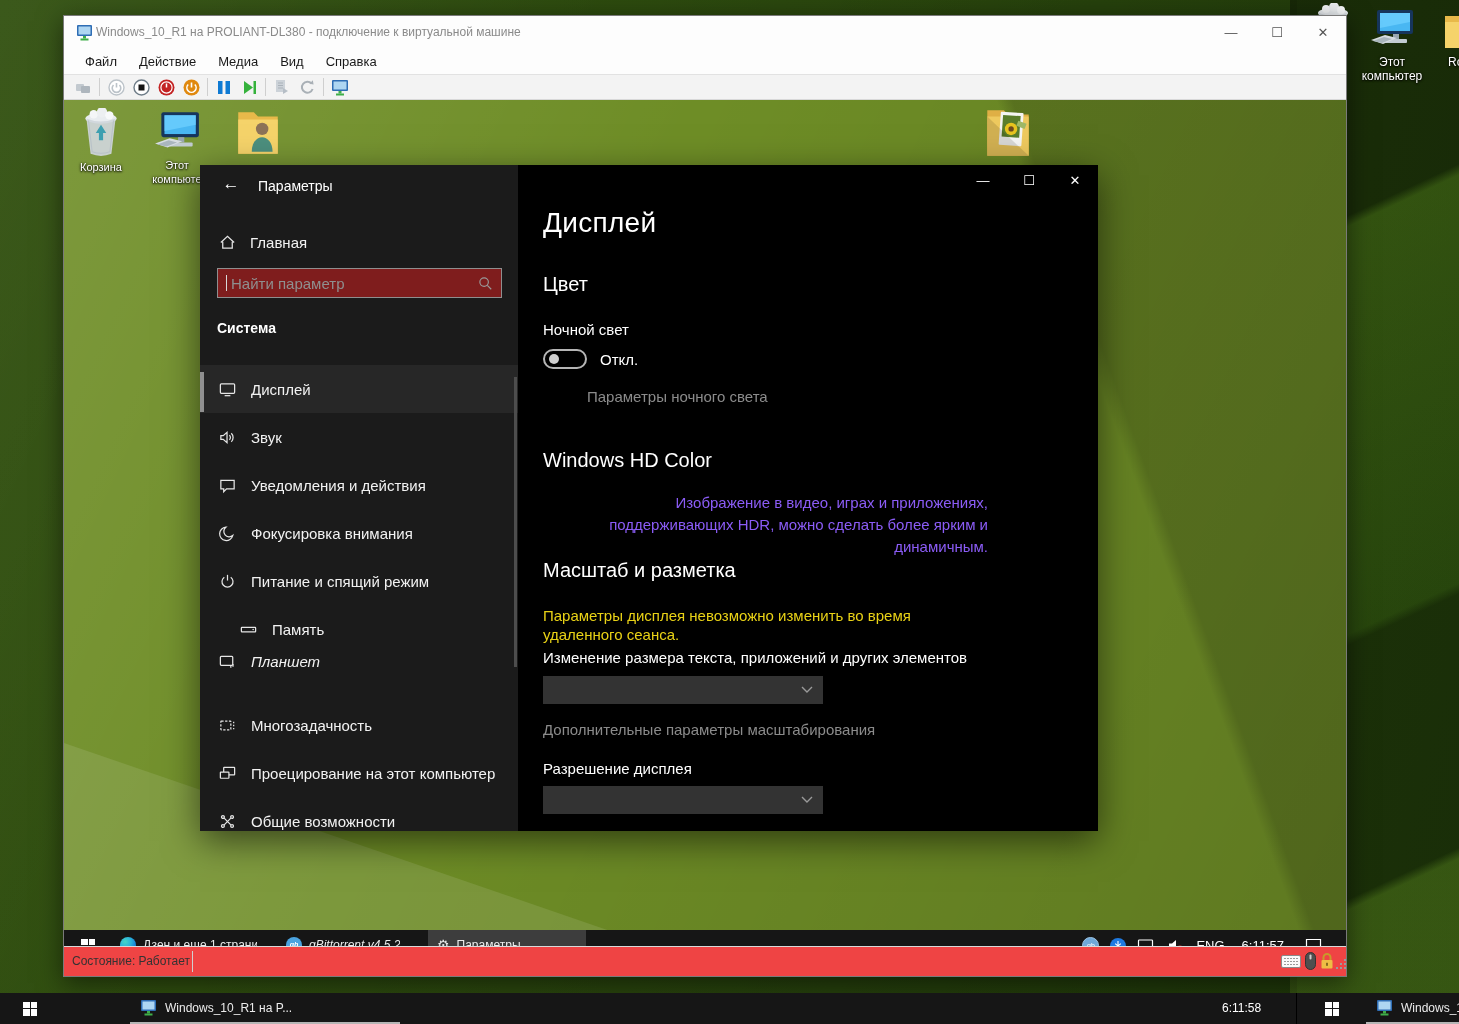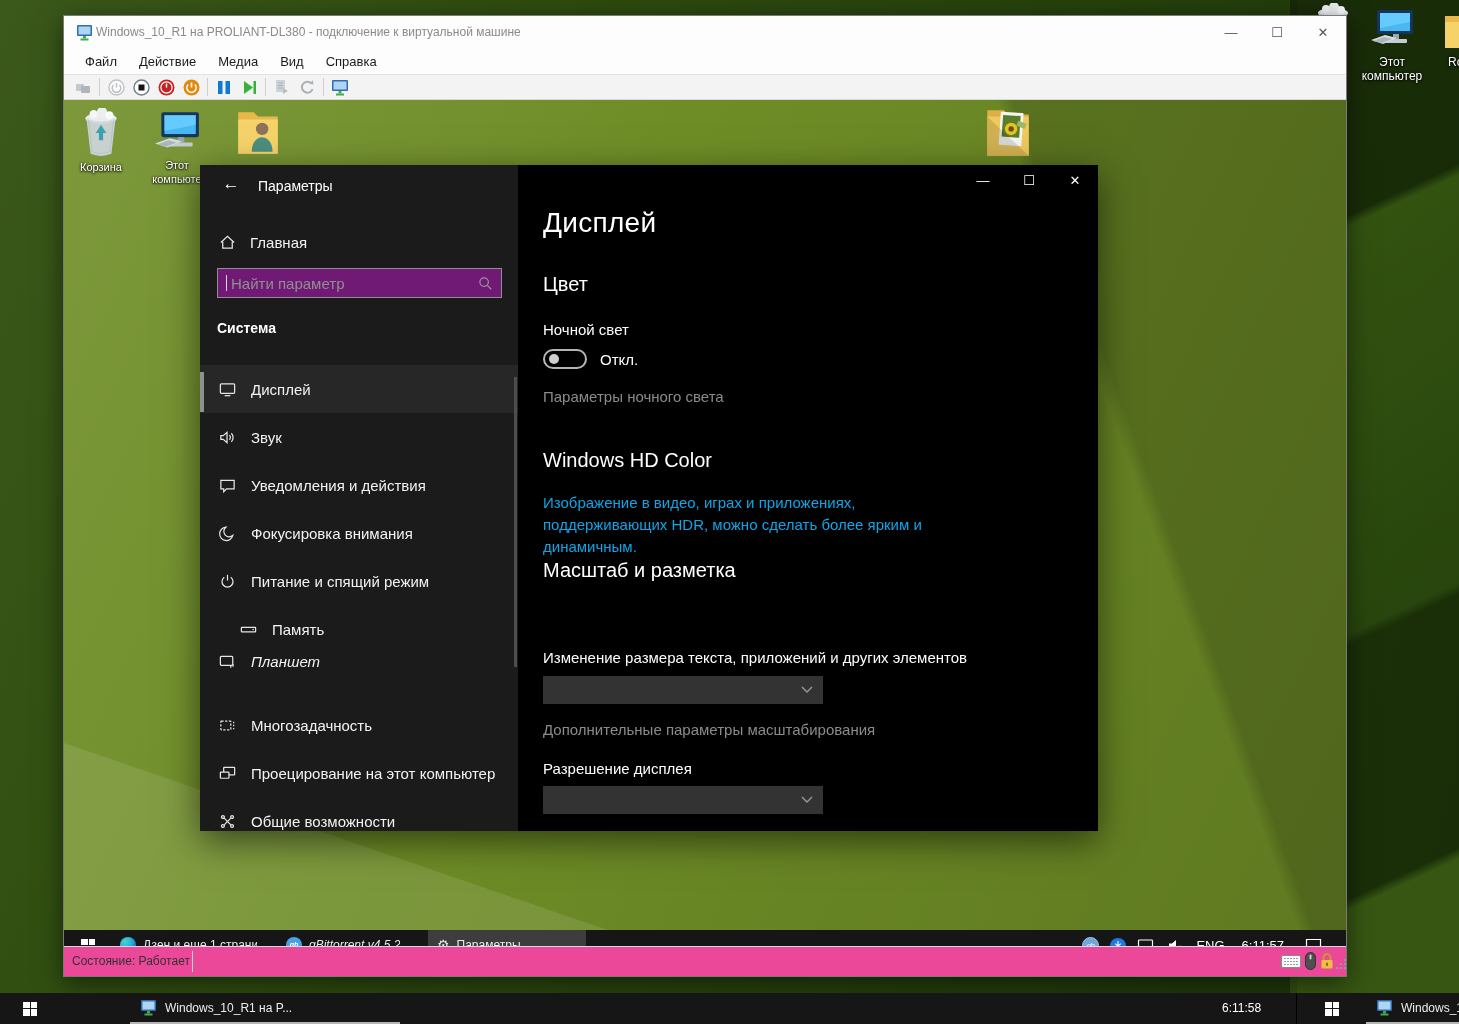--- a/index.html
+++ b/index.html
@@ -29,21 +29,21 @@
   .vm-toolbar { left:0; top:58px; width:100%; height:26px; background:#f3f3f3; border-top:1px solid #e2e2e2; border-bottom:1px solid #d8d8d8; display:flex; align-items:center; padding-left:10px; gap:7px; }
   .tb-sep { width:1px; height:18px; background:#cfcfcf; }
   .tb-ic { width:18px; height:18px; display:flex; align-items:center; justify-content:center; }
   .vm-screen { left:0; top:84px; width:1282px; height:846px; background:#6e8d26; overflow:hidden; }
   .g-sw1 { left:0; top:0; width:100%; height:100%;
     background:linear-gradient(115deg, rgba(255,255,255,.10) 0%, rgba(255,255,255,0) 38%, rgba(0,0,0,.14) 100%); }
   .g-sw2 { left:0; top:0; width:100%; height:100%;
     background:linear-gradient(70deg, rgba(0,0,0,0) 78%, rgba(0,0,0,.16) 79%); }
   .g-sw3 { left:0; bottom:0; width:100%; height:100%;
     clip-path:polygon(0 76%, 46% 100%, 0 100%); background:rgba(255,255,255,.10); }
-  .vm-statusbar { left:0; top:930px; width:1282px; height:30px; background:#ec4899; border-top:1px solid #d9d9d9; }
+  .vm-statusbar { left:0; top:930px; width:1282px; height:30px; background:#ef4444; border-top:1px solid #d9d9d9; }
   .status-text { left:8px; top:7px; font-size:12px; color:#333; }
   .status-sep { left:128px; top:4px; width:1px; height:21px; background:#d0d0d0; }
 
   
   .gicon { width:72px; text-align:center; color:#fff; font-size:11px; z-index:2; }
   .gicon .dlabel { margin-top:2px; line-height:14px; text-shadow:0 1px 2px rgba(0,0,0,.9),0 0 3px rgba(0,0,0,.8); }
 
   
   .g-taskbar { left:0; top:830px; width:1282px; height:31px; background:#161616; z-index:6; }
   .g-start { left:0; top:0; width:48px; height:31px; display:flex; align-items:center; justify-content:center; }
@@ -55,38 +55,38 @@
   .g-tray { right:0; top:0; height:31px; display:flex; align-items:center; gap:11px; padding-right:24px; color:#fff; }
   .tray-ic { display:flex; align-items:center; justify-content:center; }
   .tray-txt { font-size:13px; }
 
   
   #setwin { left:136px; top:65px; width:898px; height:666px; background:#000; box-shadow:0 10px 34px rgba(0,0,0,.55); z-index:4; overflow:hidden; }
   .set-side { left:0; top:0; width:318px; height:666px; background:#1b1b1b; }
   .back-btn { left:14px; top:6px; width:34px; height:26px; color:#fff; font-size:17px; display:flex; align-items:center; justify-content:center; }
   .set-title { left:58px; top:13px; font-size:14px; color:#fff; }
   .side-row { left:0; width:318px; height:38px; display:flex; align-items:center; gap:13px; padding-left:17px; color:#f2f2f2; font-size:15px; }
-  .searchbox { left:17px; top:103px; width:285px; height:30px; background:#701a75; border:1px solid #8f8f8f; display:flex; align-items:center; padding:0 8px; }
+  .searchbox { left:17px; top:103px; width:285px; height:30px; background:#7f1d1d; border:1px solid #8f8f8f; display:flex; align-items:center; padding:0 8px; }
   .caret { width:1px; height:16px; background:#d8d8d8; margin-right:4px; }
   .search-ph { flex:1; color:#8f8f8f; font-size:15px; }
   .side-section { left:17px; top:155px; font-size:14px; font-weight:bold; color:#fff; }
   .nav-item { left:0; width:318px; height:48px; display:flex; align-items:center; gap:14px; padding-left:17px; color:#f2f2f2; font-size:15px; }
   .nav-item.sel { background:rgba(255,255,255,.055); }
   .sel-bar { left:0; top:207px; width:4px; height:40px; background:#8a8a8a; }
   .side-scroll { left:314px; top:212px; width:3px; height:290px; background:#4d4d4d; }
   .nicon { width:20px; height:20px; display:flex; align-items:center; justify-content:center; }
 
   .set-main { left:318px; top:0; width:580px; height:666px; background:#000; color:#fff; }
   .set-ctrls { right:0; top:0; display:flex; }
   .set-ctrl { width:46px; height:30px; display:flex; align-items:center; justify-content:center; color:#fff; font-size:13px; }
   .page-title { left:25px; top:42px; font-size:28px; font-weight:300; letter-spacing:.3px; }
   .h2 { left:25px; font-size:20px; font-weight:400; }
   .lbl { left:25px; font-size:15px; color:#fff; }
   .dim { color:#8b8b8b; }
-  .para { left:25px; font-size:15px; color:#0ea5e9; line-height:22px; max-width:430px; }
+  .para { left:40px; font-size:15px; color:#8b5cf6; line-height:22px; max-width:430px;text-align:right; }
   .warn { left:25px; font-size:15px; line-height:19px; max-width:440px; }
   .toggle { left:25px; top:184px; width:44px; height:20px; border:2px solid #b5b5b5; border-radius:12px; }
   .knob { left:4px; top:3px; width:10px; height:10px; border-radius:50%; background:#cfcfcf; }
   .toggle-state { left:82px; top:186px; font-size:15px; }
   .dropdown { left:25px; width:280px; height:28px; background:#333; display:flex; align-items:center; justify-content:flex-end; padding-right:10px; }
 
   
   #htaskbar { left:0; top:993px; width:1459px; height:31px; background:#161616; z-index:7; }
   .h-start { left:0; top:0; width:60px; height:31px; display:flex; align-items:center; justify-content:center; }
   .h-task { top:0; height:31px; display:flex; align-items:center; gap:8px; padding:0 10px; color:#ececec; font-size:12px; border-bottom:2px solid #b5b5b5; }
@@ -413,26 +413,27 @@
           </div>
 
           <div class="ab page-title">Дисплей</div>
           <div class="ab h2" style="top:108px;">Цвет</div>
 
           <div class="ab lbl" style="top:156px;">Ночной свет</div>
           <div class="ab toggle">
             <div class="ab knob"></div>
           </div>
           <div class="ab lbl toggle-state">Откл.</div>
-          <div class="ab lbl dim" style="top:223px;">Параметры ночного света</div>
+          <div class="ab lbl dim" style="top:223px;margin-left:44px;">Параметры ночного света</div>
 
           <div class="ab h2" style="top:284px;">Windows HD Color</div>
           <div class="ab para" style="top:327px;">Изображение в видео, играх и приложениях, поддерживающих HDR, можно сделать более ярким и динамичным.</div>
 
           <div class="ab h2" style="top:394px;">Масштаб и разметка</div>
+          <div class="ab warn" style="top:441px; color:#e9d216;">Параметры дисплея невозможно изменить во время удаленного сеанса.</div>
           <div class="ab lbl" style="top:484px;">Изменение размера текста, приложений и других элементов</div>
           <div class="ab dropdown" style="top:511px;">
             <svg width="12" height="8" viewBox="0 0 12 8" fill="none" stroke="#9a9a9a" stroke-width="1.4">
                 <path d="M1 1l5 5 5-5"></path>
               </svg>
           </div>
           <div class="ab lbl dim" style="top:556px;">Дополнительные параметры масштабирования</div>
           <div class="ab lbl" style="top:595px;">Разрешение дисплея</div>
           <div class="ab dropdown" style="top:621px;">
             <svg width="12" height="8" viewBox="0 0 12 8" fill="none" stroke="#9a9a9a" stroke-width="1.4">

